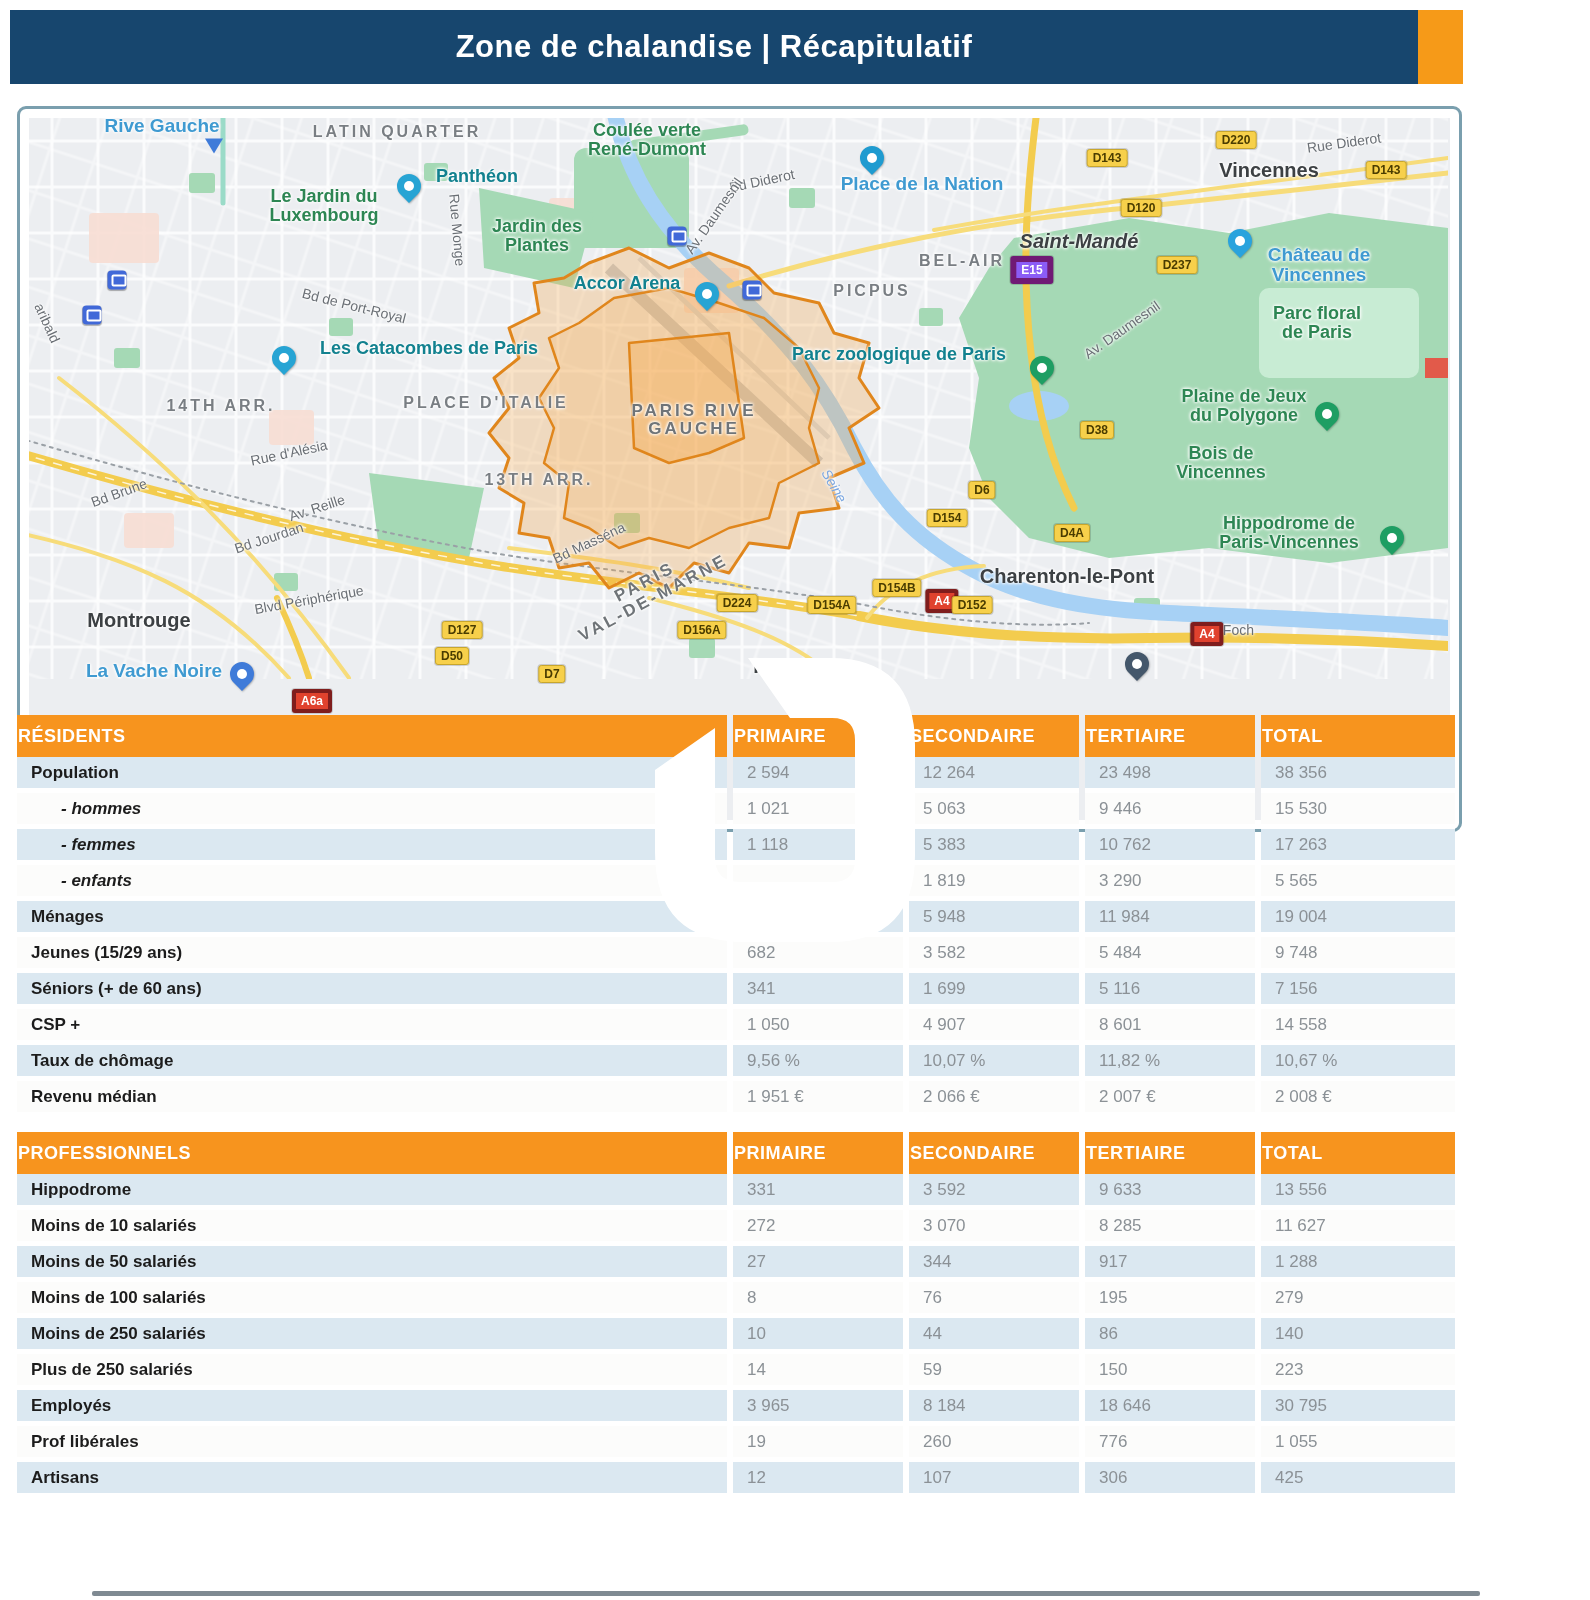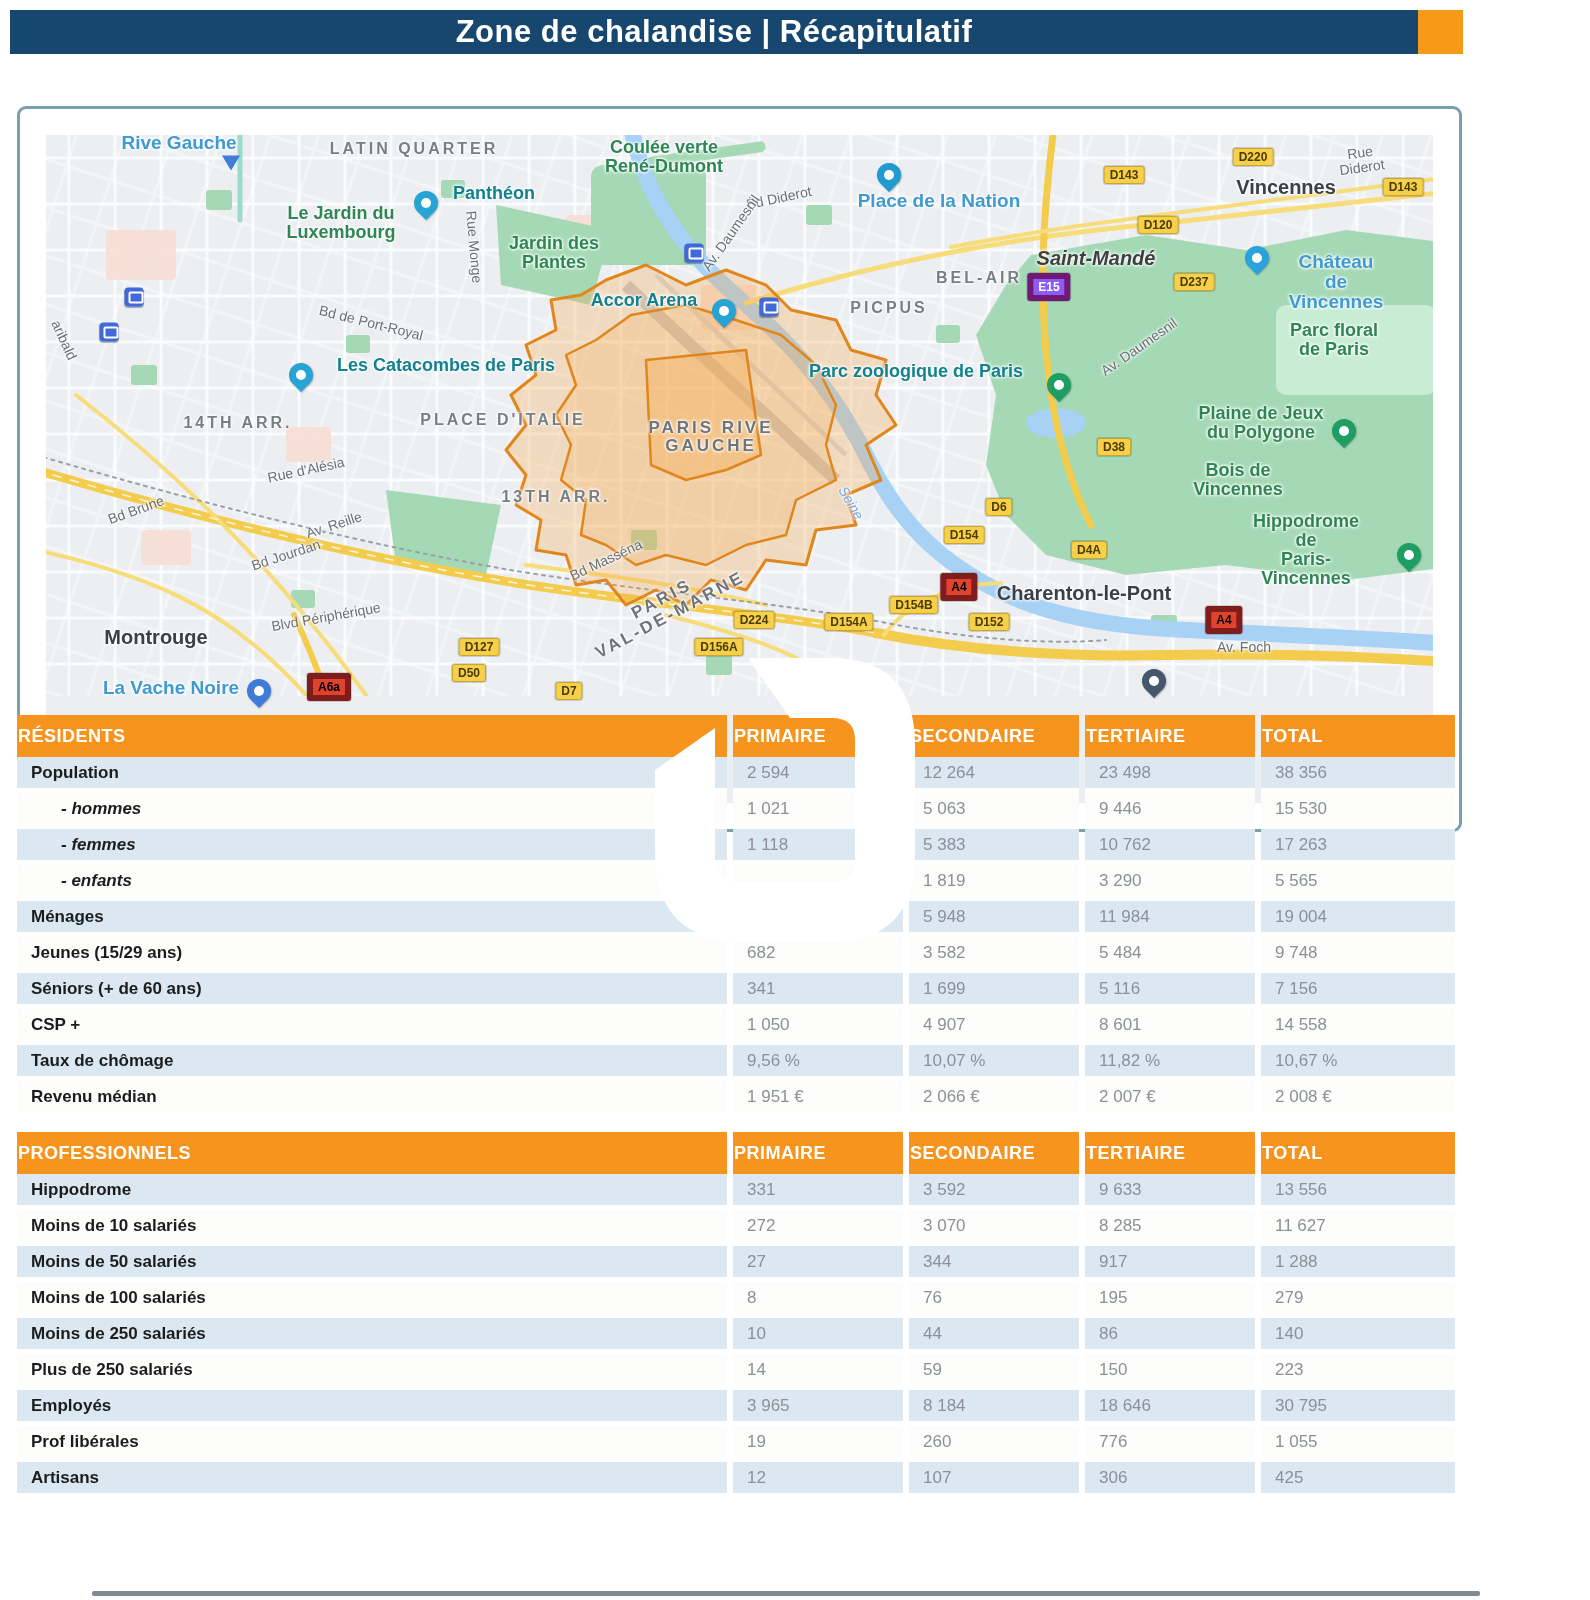--- a/index.html
+++ b/index.html
@@ -1,27 +1,27 @@
 <!DOCTYPE html>
 <html><head>
 <meta charset="utf-8">
 <style>
   html,body{margin:0;padding:0;background:#fff;}
   body{width:1590px;height:1600px;position:relative;overflow:hidden;
        font-family:"Liberation Sans", sans-serif;}
 
   
-  .titlebar{position:absolute;left:10px;top:10px;width:1453px;height:44px;display:flex;}
+  .titlebar{position:absolute;left:10px;top:10px;width:1453px;height:74px;display:flex;}
   .titlebar-navy{flex:1;background:#17466e;display:flex;align-items:center;justify-content:center;}
   .titlebar-navy h1{margin:0;color:#fff;font-size:31px;font-weight:bold;letter-spacing:.5px;}
   .titlebar-accent{width:45px;background:#f69a18;}
 
   
   .map-frame{position:absolute;left:17px;top:106px;width:1445px;height:726px;
-             border:3px solid #7a9fae;border-radius:9px;background:#fff;padding:26px;box-sizing:border-box;}
+             border:3px solid #7a9fae;border-radius:9px;background:#fff;padding:9px;box-sizing:border-box;}
   .map{position:relative;width:100%;height:100%;overflow:hidden;background:#eceef1;}
   .map svg.base{position:absolute;left:0;top:0;}
   .mlayer{position:absolute;left:0;top:0;width:100%;height:100%;}
 
   .mlabel{position:absolute;transform:translate(-50%,-50%);white-space:pre-line;text-align:center;
           line-height:1.05;text-shadow:0 0 3px #fff,0 0 3px #fff,0 0 4px #fff;pointer-events:none;}
   .mlabel.city{color:#3c4043;font-size:20px;font-weight:bold;}
   .mlabel.district{color:#797e83;font-size:16px;font-weight:bold;letter-spacing:3px;}
   .mlabel.zone{color:#6f7478;font-size:17px;font-weight:bold;letter-spacing:3px;}
   .mlabel.park{color:#2d8653;font-size:18px;font-weight:bold;}
@@ -35,21 +35,21 @@
             transform-origin:center;box-shadow:0 1px 2px rgba(0,0,0,.3);}
   .pin.drop::after{content:"";position:absolute;left:7px;top:7px;width:10px;height:10px;border-radius:50%;background:#fff;}
   .pin.sq{width:19px;height:19px;border-radius:4px;transform:translate(-50%,-50%);box-shadow:0 1px 1px rgba(0,0,0,.3);}
   .pin.sq::after{content:"";position:absolute;left:4px;top:4px;width:11px;height:8px;border:2px solid #fff;border-radius:2px;}
   .pin.tri{width:0;height:0;border-left:9px solid transparent;border-right:9px solid transparent;
            border-top:15px solid #3f7bd9;transform:translate(-50%,-50%);}
 
   .shield{position:absolute;transform:translate(-50%,-50%);font-size:12px;font-weight:bold;
           padding:1px 5px;border-radius:3px;white-space:nowrap;box-shadow:0 0 0 1px rgba(0,0,0,.15);}
   .shield.y{background:#f7d04b;color:#4a3c00;border:1px solid #c8a62c;}
-  .shield.r{background:#e0422e;color:#000000;border:6px solid #7f1d1d;}
+  .shield.r{background:#e0422e;color:#ffffff;border:4px solid #7f1d1d;margin-top:31px;}
   .shield.g{background:#8b5cf6;color:#fff;border:6px solid #701a75;text-align:right;}
 
   
   .dtable{position:absolute;left:17px;width:1438px;}
   .thead,.trow{display:grid;grid-template-columns:710px 170px 170px 170px 194px;column-gap:6px;}
   .thead{height:42px;}
   .thead .hcell{background:#f7941e;color:#fff;font-size:18px;font-weight:bold;display:flex;
                 align-items:center;padding-left:1px;letter-spacing:.5px;}
   .trow{height:36px;}
   .trow .cell{display:flex;align-items:center;padding-left:14px;border-bottom:5px solid #fff;

